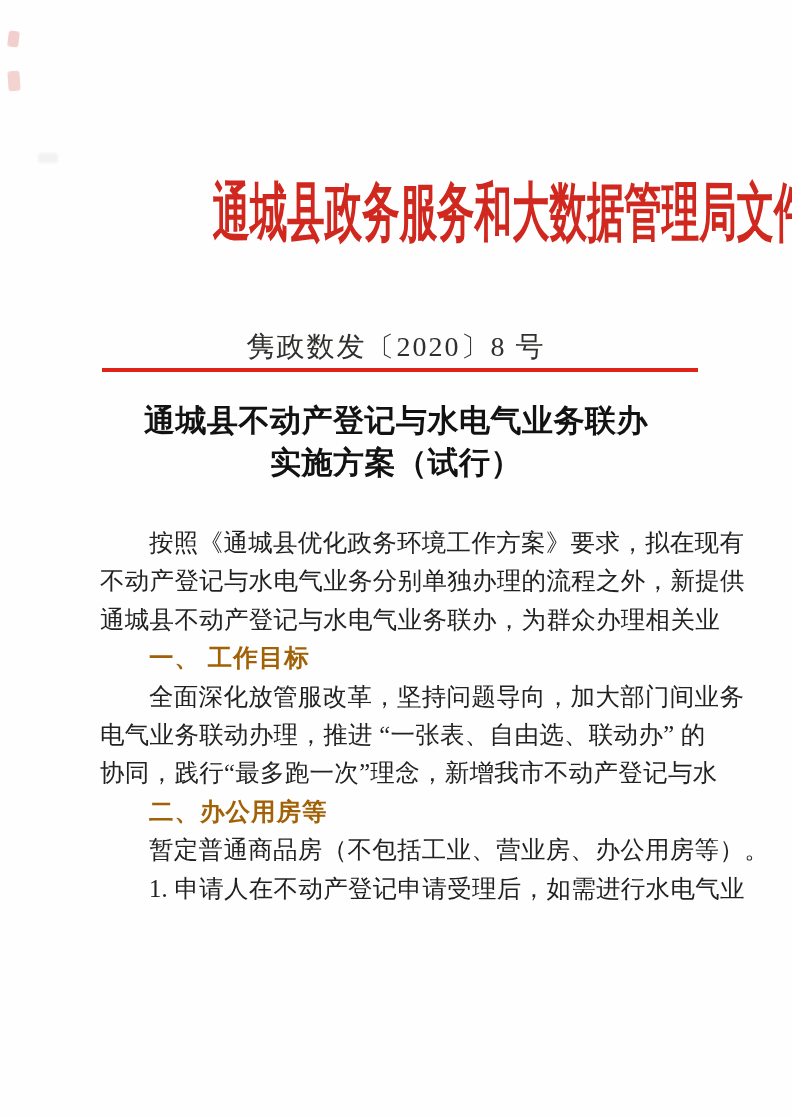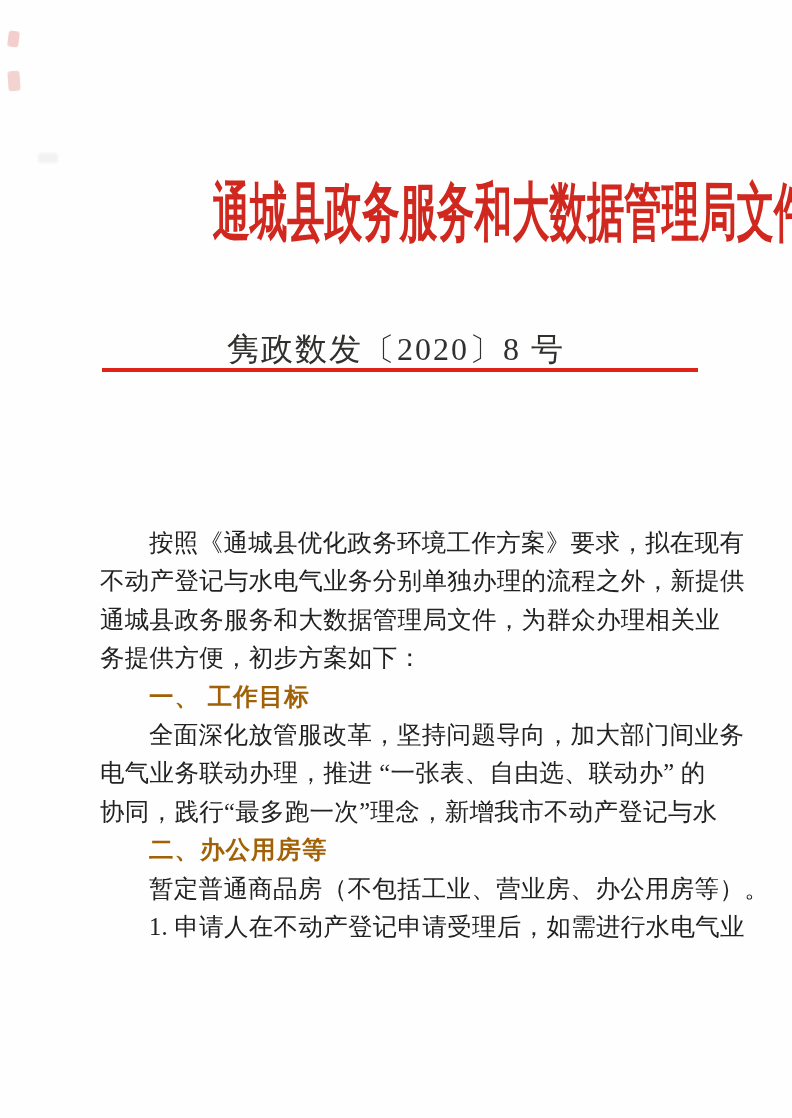--- a/index.html
+++ b/index.html
@@ -34,21 +34,21 @@
     font-size:64px;
     line-height:1.15;
     color:var(--header-red);
     transform:scaleX(0.585);
     transform-origin:50% 50%;
     white-space:nowrap;
   }
   .doc-number{
     position:absolute;top:328px;left:0;width:792px;
     text-align:center;
-    font-size:32px;
+    font-size:28px;
     letter-spacing:2px;
     color:#30302e;
     font-family:"Liberation Serif", serif;
   }
   .red-rule{
     position:absolute;top:368px;left:102px;width:596px;height:4px;
     background:var(--rule-red);
   }
   .doc-title{
     position:absolute;top:400px;left:0;width:792px;
@@ -88,26 +88,29 @@
   <div class="artifact a3"></div>
 
   <div class="letterhead">
     <span class="letterhead-inner">通城县政务服务和大数据管理局文件</span>
   </div>
 
   <div class="doc-number">隽政数发〔2020〕8 号</div>
 
   <div class="red-rule"></div>
 
+  <div class="doc-title">
+    <div>通城县不动产登记与水电气业务联办</div>
+    <div>实施方案（试行）</div>
+  </div>
 
   <div class="body-text">
     <div class="line indent">按照《通城县优化政务环境工作方案》要求，拟在现有</div>
     <div class="line">不动产登记与水电气业务分别单独办理的流程之外，新提供</div>
-    <div class="line">通城县政务服务和大数据管理局文件，为群众办理相关业</div>
-    <div class="line">务提供方便，初步方案如下：</div>
+    <div class="line">通城县不动产登记与水电气业务联办，为群众办理相关业</div>
 
     <div class="line indent heading">一、 工作目标</div>
 
     <div class="line indent">全面深化放管服改革，坚持问题导向，加大部门间业务</div>
     <div class="line">电气业务联动办理，推进 “一张表、自由选、联动办” 的</div>
     <div class="line">协同，践行“最多跑一次”理念，新增我市不动产登记与水</div>
 
     <div class="line indent heading">二、办公用房等</div>
 
     <div class="line indent">暂定普通商品房（不包括工业、营业房、办公用房等）。</div>

